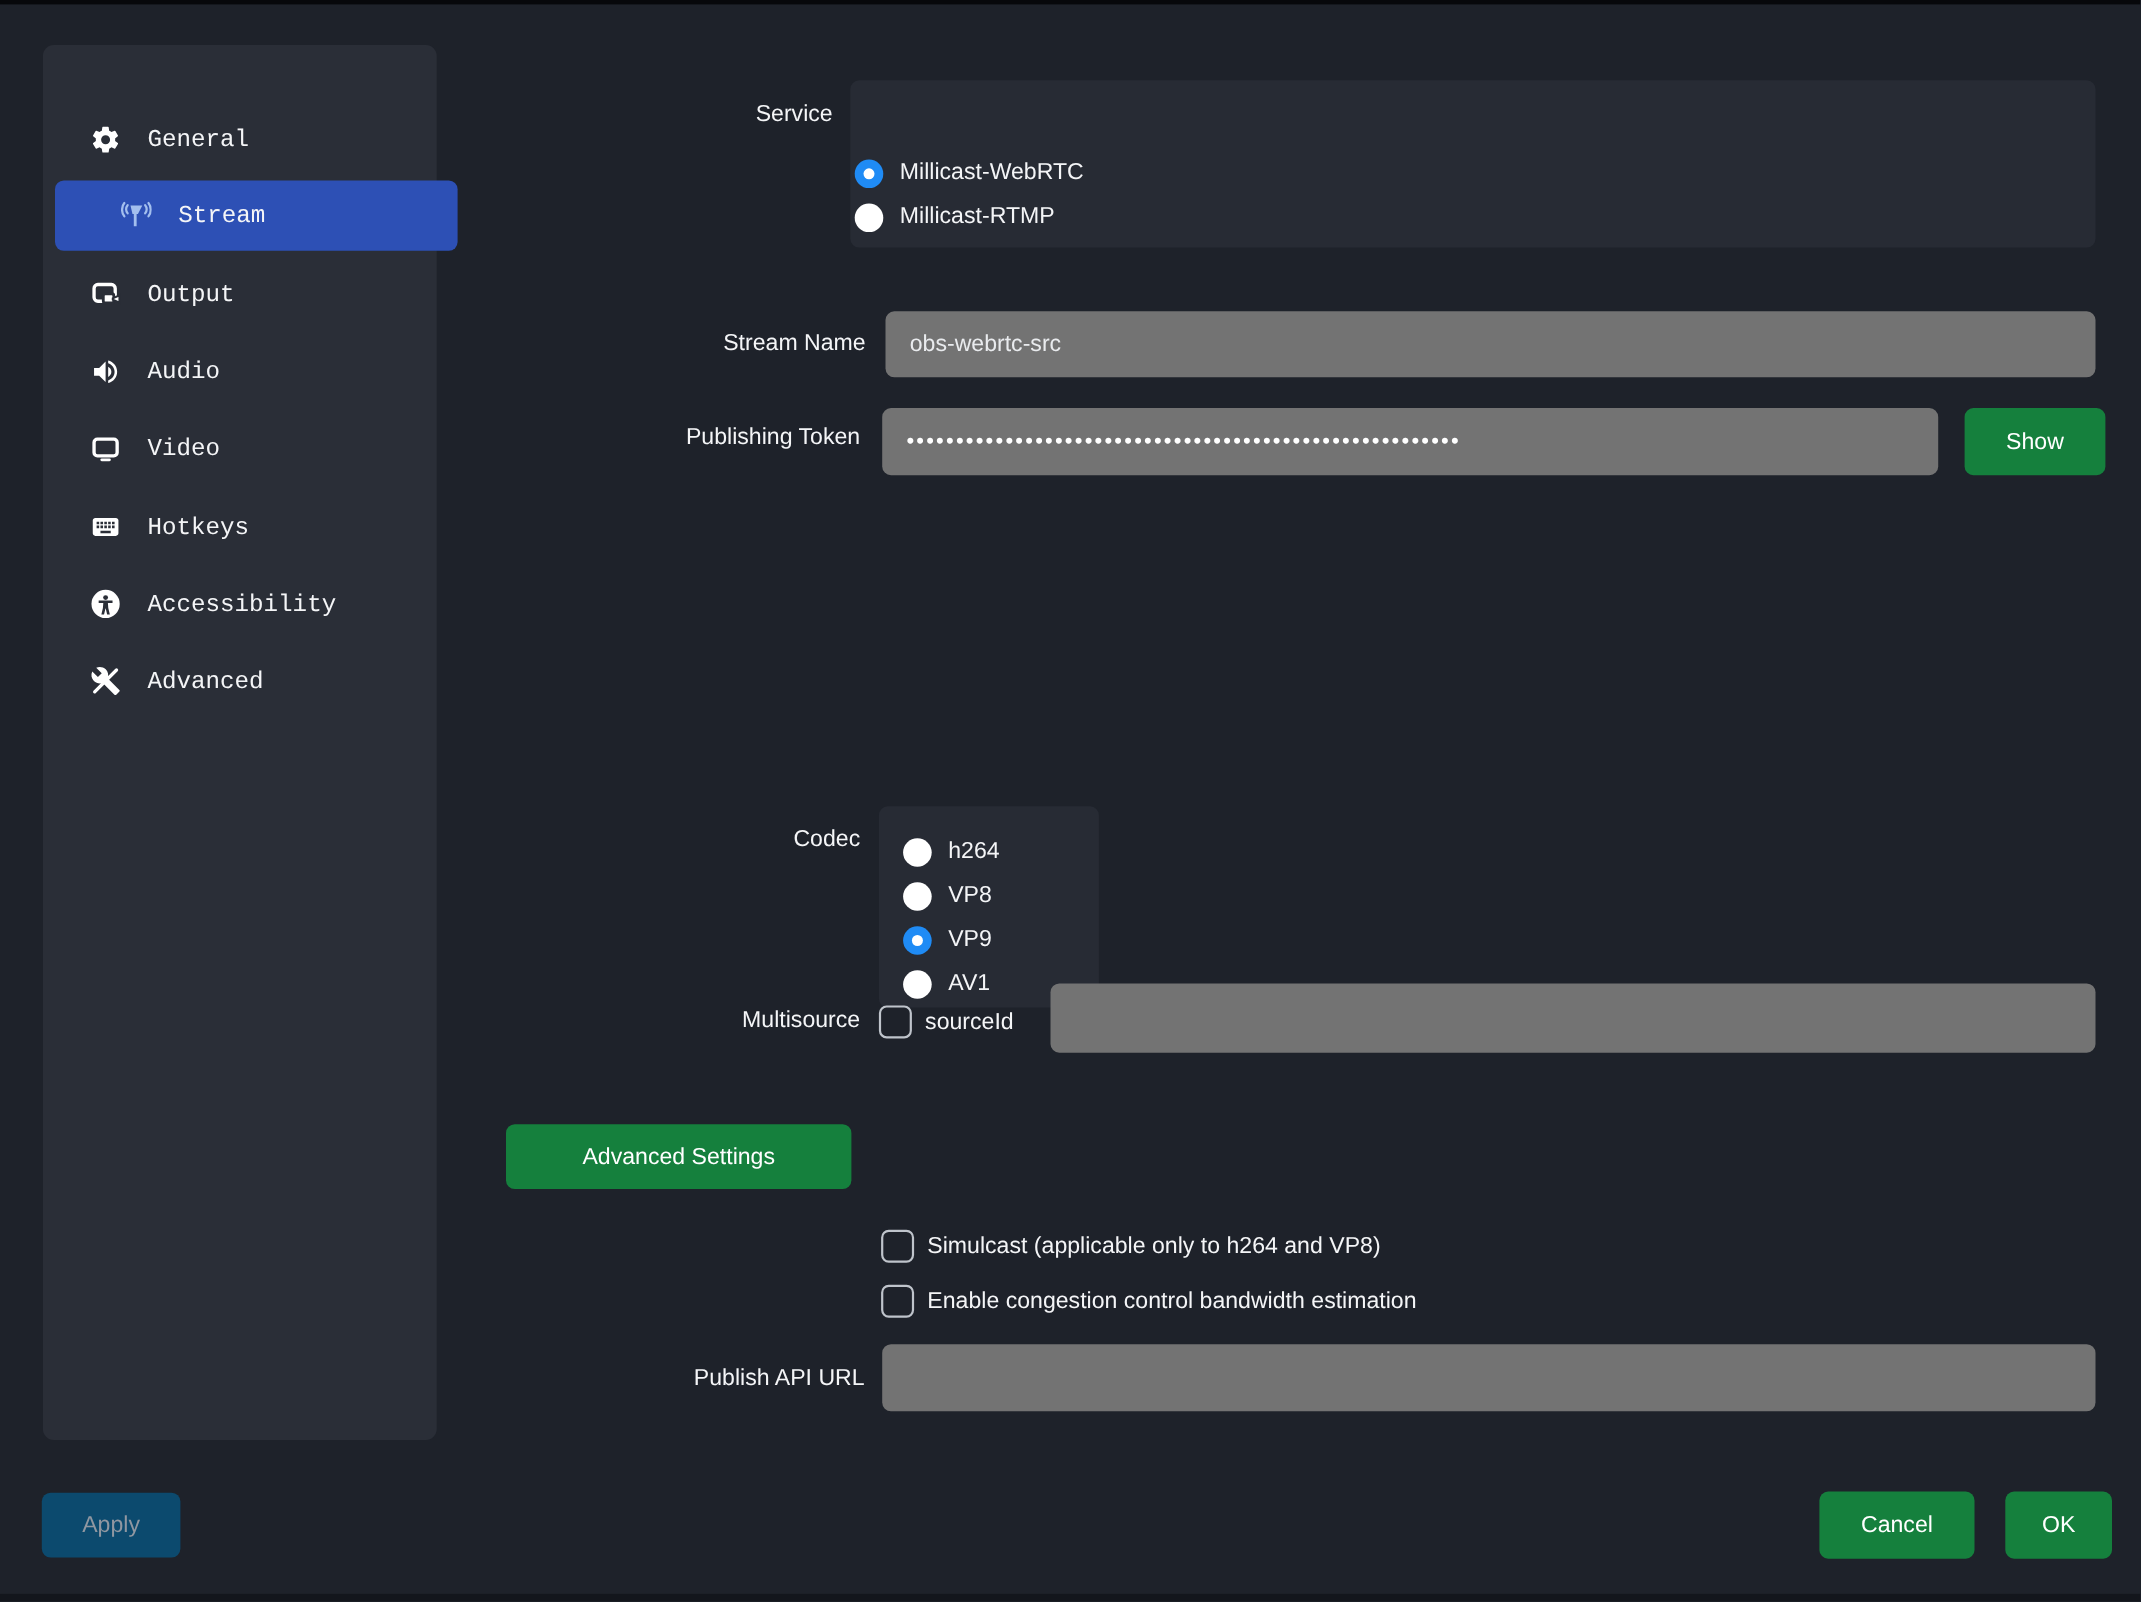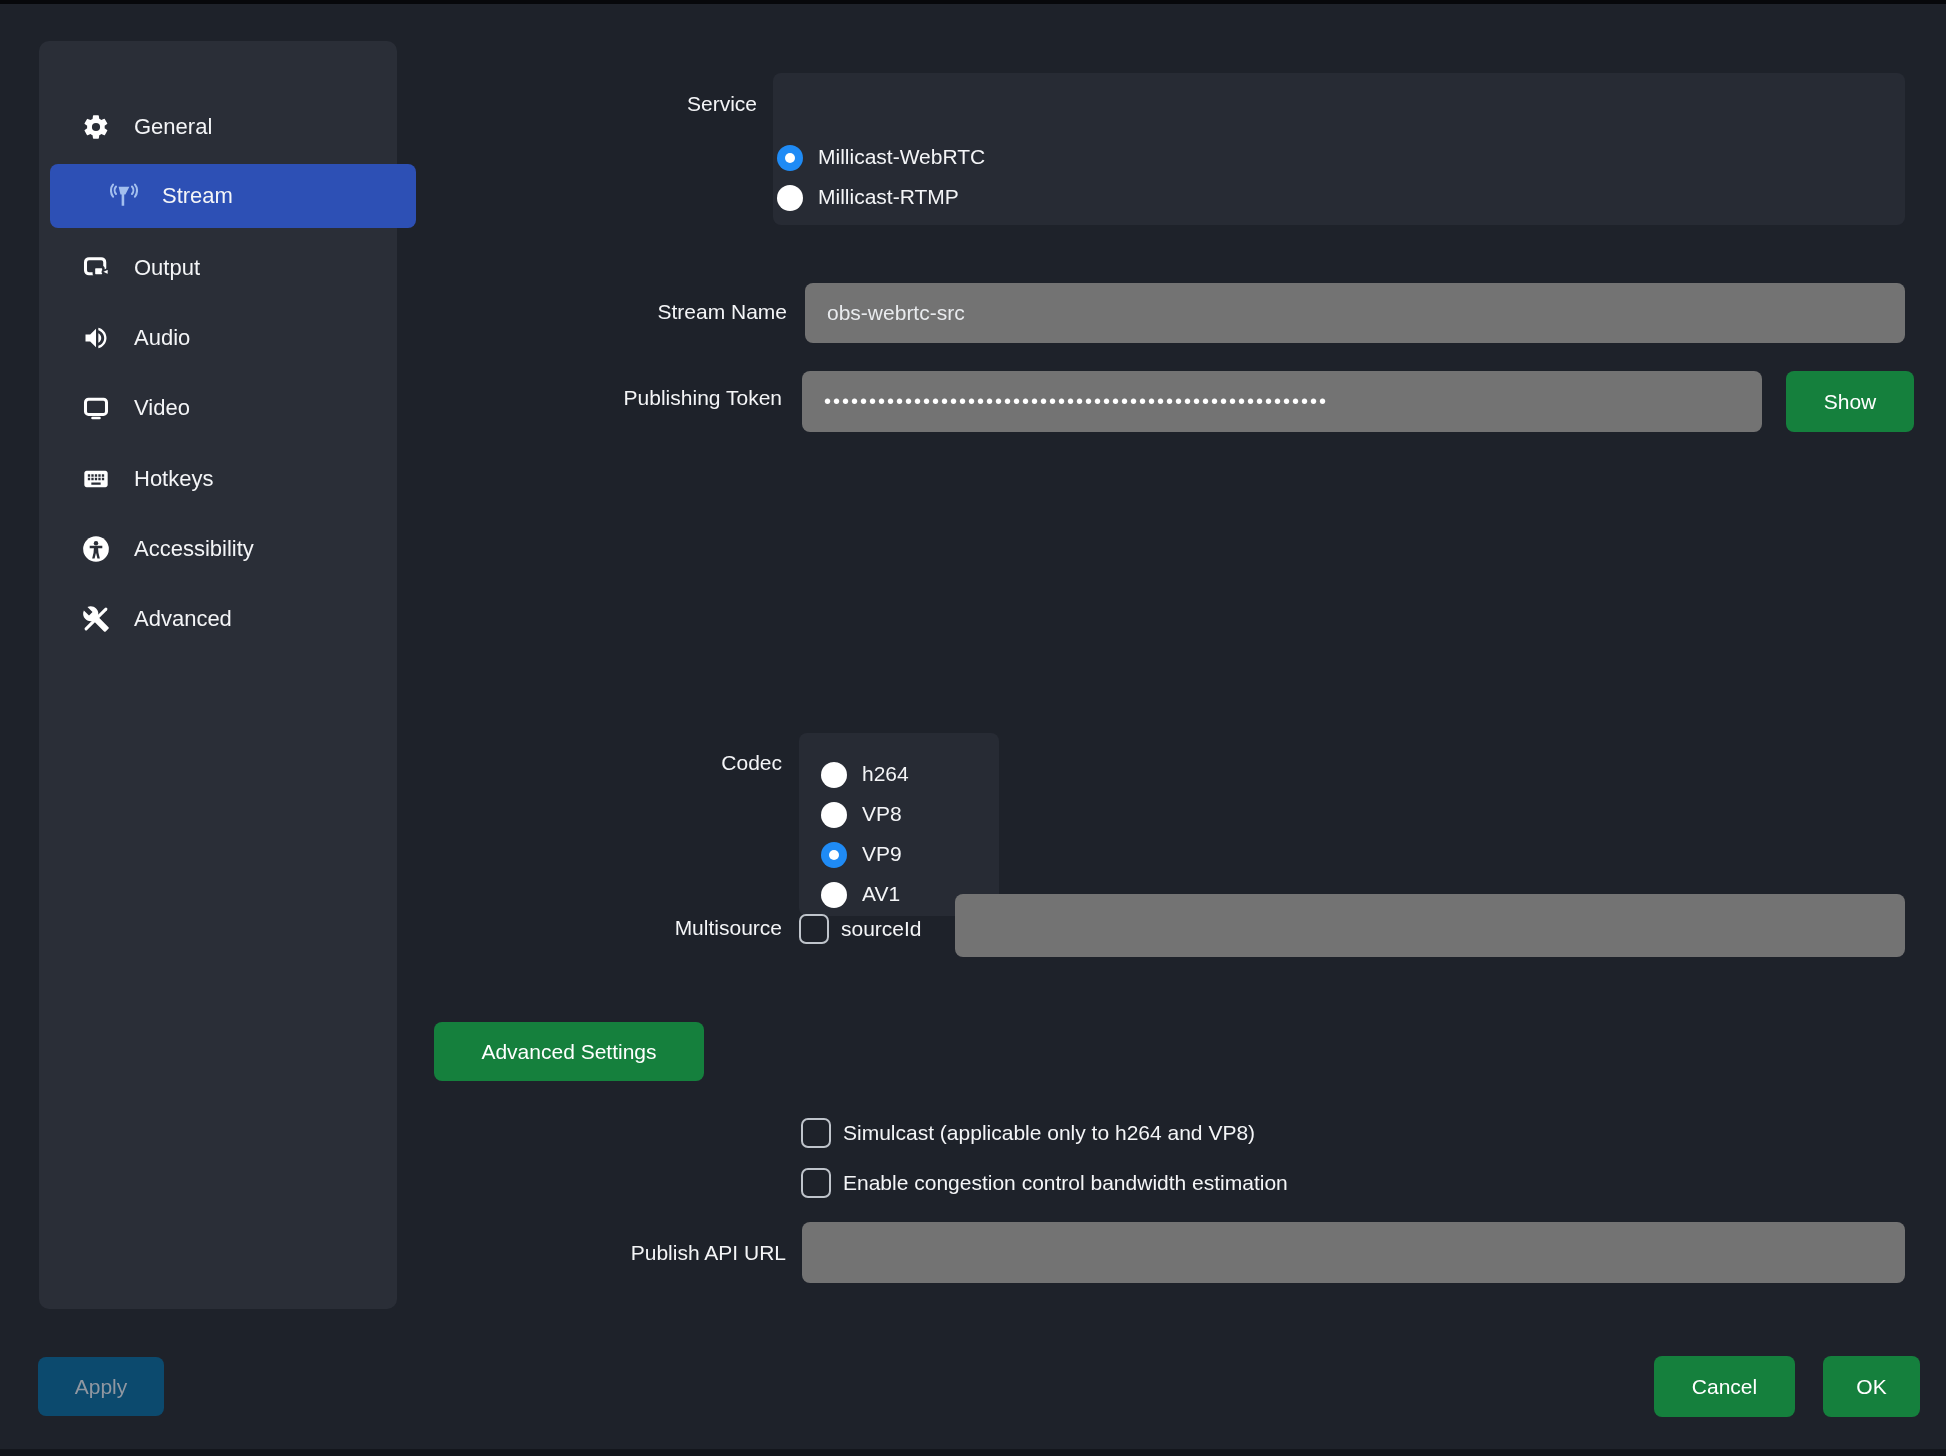--- a/index.html
+++ b/index.html
@@ -10,21 +10,21 @@
 
   
   .sidebar{position:absolute;left:39px;top:41px;width:358px;height:1268px;
            background:#2a2e37;border-radius:10px;}
   .side-item{position:absolute;left:11px;width:338px;height:64px;border-radius:8px;
              display:flex;align-items:center;cursor:default;}
   .side-item.selected{background:#2d50b5;padding-left:28px;}
   .side-icon{width:28px;height:28px;margin-left:32px;flex:none;display:flex;
              align-items:center;justify-content:center;}
   .side-icon svg{width:28px;height:28px;display:block;}
-  .side-label{margin-left:24px;font-size:22px;color:#f4f5f7;}
+  .side-label{margin-left:24px;font-size:22px;color:#f4f5f7;font-family:Liberation Mono, monospace;}
 
   
   .field-label{position:absolute;width:320px;text-align:right;font-size:21px;color:#f4f5f7;}
   .panel{position:absolute;background:#272b34;border-radius:8px;}
   .radio-row{position:absolute;display:flex;align-items:flex-start;gap:15px;font-size:21px;color:#f4f5f7;}
   .radio{width:26px;height:26px;border-radius:50%;background:#ffffff;flex:none;position:relative;}
   .radio.checked{background:#1f8bf5;}
   .radio.checked::after{content:"";position:absolute;left:8px;top:8px;width:10px;height:10px;
                         border-radius:50%;background:#ffffff;}
   .text-input{position:absolute;box-sizing:border-box;background:#737373;border:none;outline:none;
@@ -164,21 +164,21 @@
   <div class="radio-row" style="left:821px;top:882px">
     <span class="radio"></span>
     <span>AV1</span>
   </div>
 
   <div class="field-label" style="left:462px;top:916px">Multisource</div>
   <span class="checkbox" style="left:799px;top:914px"></span>
   <span class="cb-label" style="left:841px;top:917px">sourceId</span>
   <input class="text-input" style="left: 955px; top: 894px; width: 950px; height: 63px;" value="">
 
-  <div class="btn" style="left:434px;top:1022px;width:270px;height:59px">Advanced Settings</div>
+  <div class="btn" style="left:460px;top:1022px;width:314px;height:59px">Advanced Settings</div>
 
   <span class="checkbox" style="left:801px;top:1118px"></span>
   <span class="cb-label" style="left:843px;top:1121px">Simulcast (applicable only to h264 and VP8)</span>
   <span class="checkbox" style="left:801px;top:1168px"></span>
   <span class="cb-label" style="left:843px;top:1171px">Enable congestion control bandwidth estimation</span>
 
   <div class="field-label" style="left:466px;top:1241px">Publish API URL</div>
   <input class="text-input" style="left: 802px; top: 1222px; width: 1103px; height: 61px;" value="">
 
   <div class="btn dim" style="left:38px;top:1357px;width:126px;height:59px">Apply</div>

